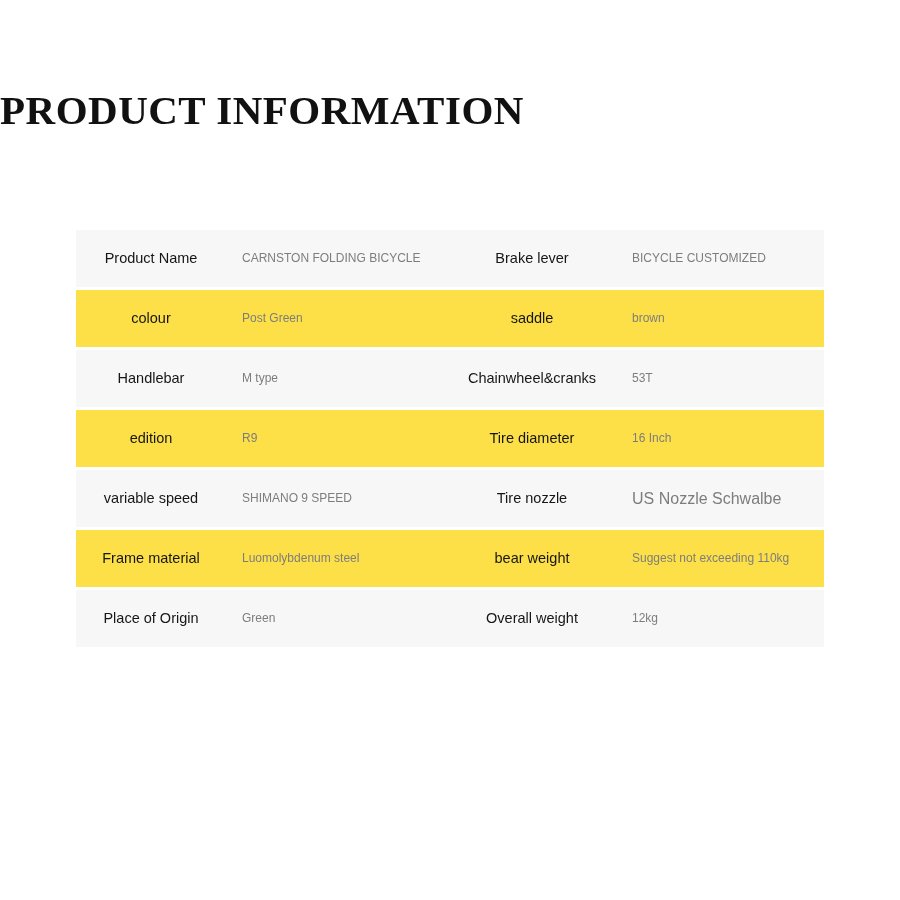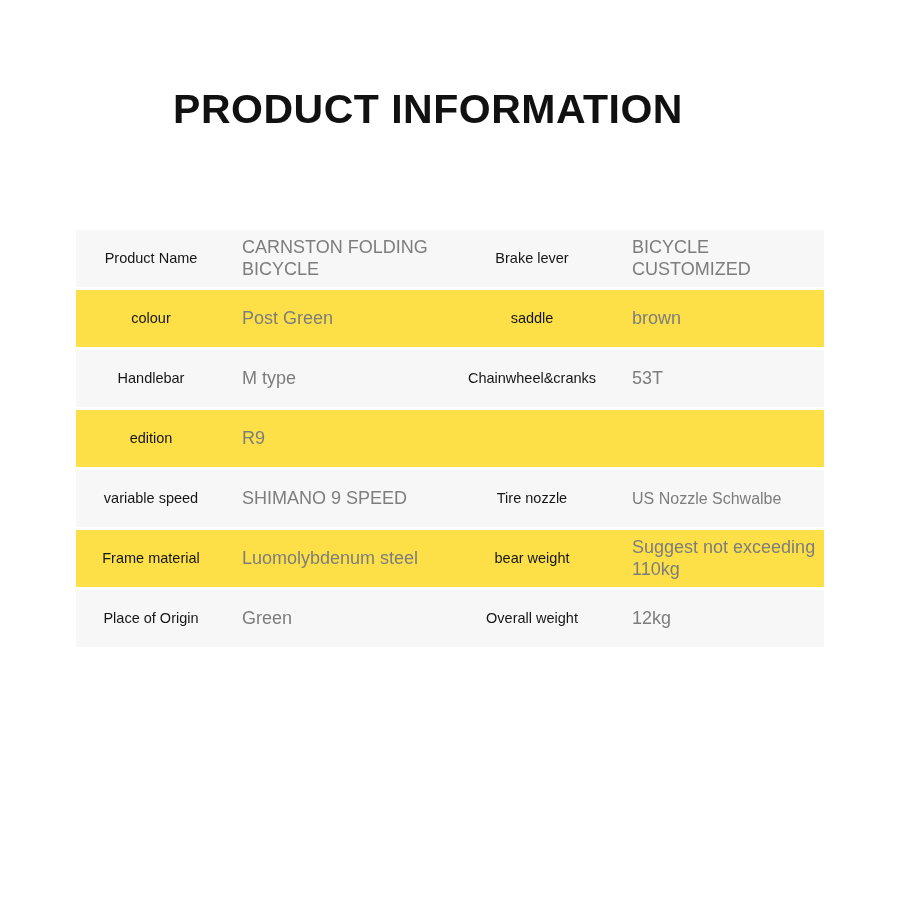--- a/index.html
+++ b/index.html
@@ -18,26 +18,25 @@
     position: relative;
     width: 900px;
     height: 900px;
     background: #ffffff;
   }
   .title {
     position: absolute;
     top: 86px;
     left: 0;
     width: 856px;
-    text-align: center;
     font-size: 41px;
     font-weight: bold;
     letter-spacing: 0.5px;
     color: #111111;
-    font-family: Liberation Sans, sans-serif;
+    font-family: Liberation Serif, serif;
   }
   .spec-table {
     position: absolute;
     top: 230px;
     left: 76px;
     width: 748px;
   }
   .spec-row {
     display: flex;
     height: 57px;
@@ -51,21 +50,21 @@
     flex: 0 0 150px;
     text-align: center;
     font-size: 14.5px;
     color: #161616;
     font-family: "Liberation Sans", sans-serif;
     line-height: 1.25;
   }
   .cell-value {
     flex: 1 1 auto;
     padding-left: 16px;
-    font-size: 18px;
+    font-size: 12px;
     color: #7d7d7d;
     font-family: "Liberation Sans", sans-serif;
     line-height: 1.22;
   }
   .cell-value.small {
     font-size: 16px;
   }
   .col-left {
     display: flex;
     align-items: center;
@@ -125,20 +124,24 @@
         <div class="cell-label">Chainwheel&amp;cranks</div>
         <div class="cell-value">53T</div>
       </div>
     </div>
 
     <div class="spec-row alt">
       <div class="col-left">
         <div class="cell-label">edition</div>
         <div class="cell-value">R9</div>
       </div>
+      <div class="col-right">
+        <div class="cell-label">Tire diameter</div>
+        <div class="cell-value">16 Inch</div>
+      </div>
     </div>
 
     <div class="spec-row">
       <div class="col-left">
         <div class="cell-label">variable speed</div>
         <div class="cell-value">SHIMANO  9 SPEED</div>
       </div>
       <div class="col-right">
         <div class="cell-label">Tire nozzle</div>
         <div class="cell-value small">US Nozzle Schwalbe</div>

